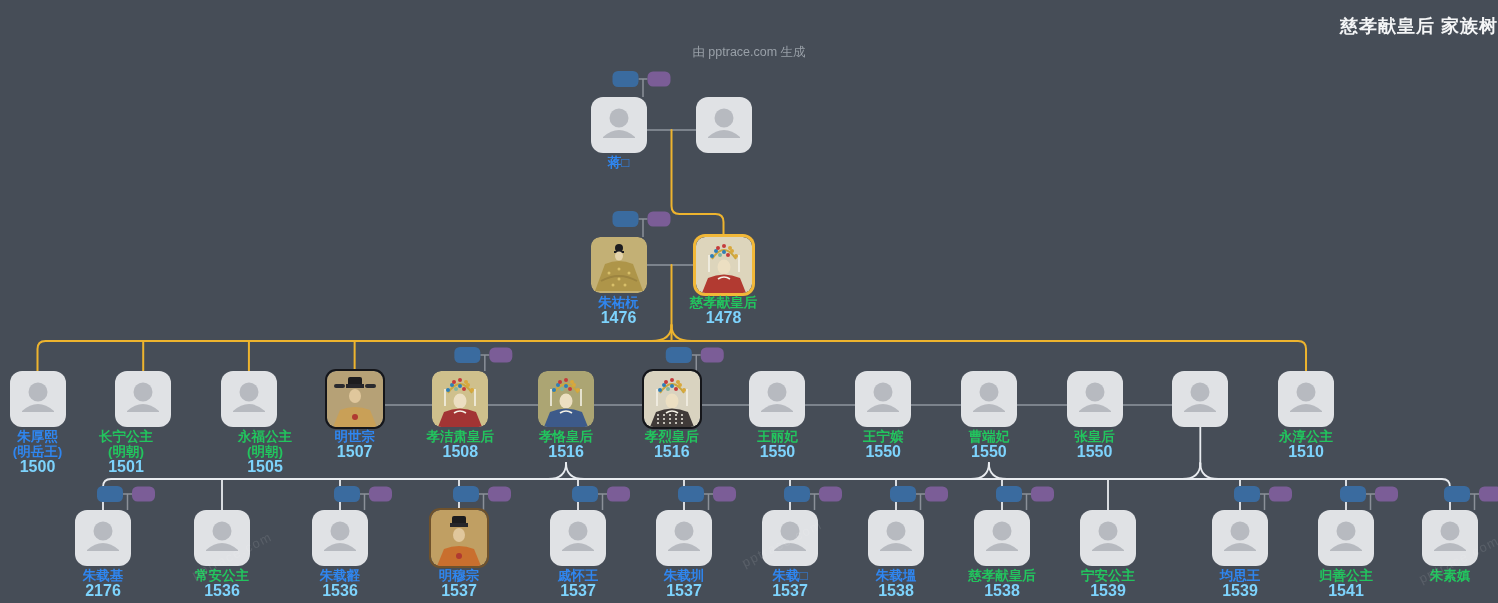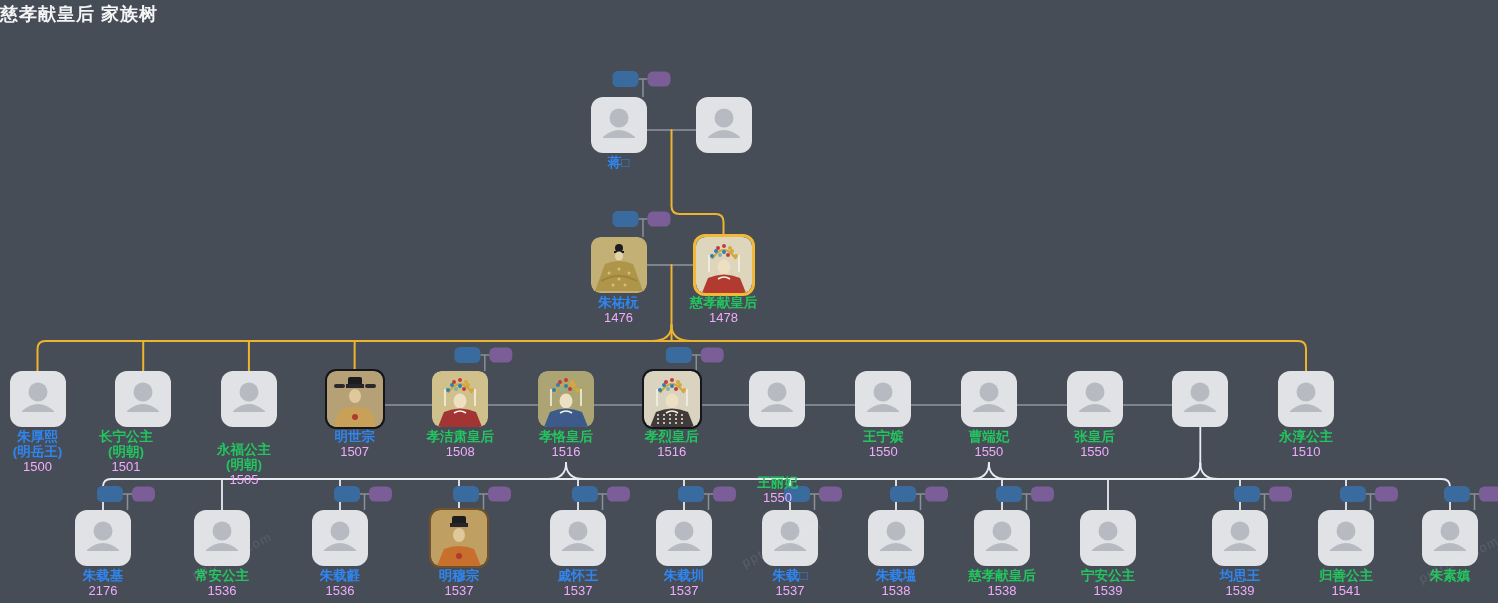--- a/index.html
+++ b/index.html
@@ -3,21 +3,21 @@
 <meta charset="utf-8">
 <style>
   html,body{margin:0;padding:0}
   body{
     width:1498px;height:603px;overflow:hidden;position:relative;
     background:#464d57;
     font-family:"Liberation Sans","DejaVu Sans",sans-serif;
   }
   #stage{position:absolute;inset:0;width:1498px;height:603px}
   .title{
-    position:absolute;left:0;top:2px;width:100%;text-align:left;
+    position:absolute;left:0;top:14px;width:100%;text-align:right;
     font-size:18px;font-weight:bold;color:#f4f5f6;letter-spacing:1px;z-index:4;
   }
   .subtitle{
     position:absolute;left:0;top:44px;width:100%;text-align:center;
     font-size:12.5px;color:#99a0a8;z-index:4;
   }
   #lines{position:absolute;left:0;top:0;z-index:1}
   .card{
     position:absolute;width:56px;height:56px;border-radius:12px;
     background:#e0e2e5;z-index:2;box-sizing:border-box;
@@ -25,34 +25,35 @@
   .card.portrait{background:transparent;border-radius:9px;overflow:hidden}
   .card.portrait svg{display:block;border-radius:9px}
   .card.b-black{box-shadow:0 0 0 2px #15161a}
   .card.b-brown2{box-shadow:0 0 0 2px #6f522c}
   .card.hl{box-shadow:0 0 0 3px #f2b838}
   .plabel{
     position:absolute;z-index:3;text-align:center;transform:translateX(-50%);
     font-size:13.5px;font-weight:bold;line-height:15px;white-space:nowrap;
   }
   .plabel .nm{display:block}
-  .plabel .yr{display:block;font-weight:400;color:#f0abfc;font-size:13px;line-height:16px}
+  .plabel .yr{display:block;font-weight:700;color:#7dd3fc;font-size:16px;line-height:16px}
   .male{color:#2f86f0}
   .female{color:#22c55e}
   .watermark{
     position:absolute;z-index:5;color:rgba(255,255,255,0.10);
     font-size:13px;letter-spacing:1.5px;transform:rotate(-27deg);
     pointer-events:none;white-space:nowrap;
   }
 </style>
 </head>
 <body>
 
 <div id="stage">
   <div class="title">慈孝献皇后 家族树</div>
+  <div class="subtitle">由 pptrace.com 生成</div>
 
   <svg id="lines" width="1498" height="603">
       <path d="M646 130 H697" fill="none" stroke="#8e959e" stroke-width="1.6" stroke-linecap="round"></path>
       <path d="M671.5 130 V206 Q671.5 214 679.5 214 H715.5 Q723.5 214 723.5 222 V237" fill="none" stroke="#eeb42e" stroke-width="2" stroke-linecap="round"></path>
       <path d="M646 265 H697" fill="none" stroke="#8e959e" stroke-width="1.6" stroke-linecap="round"></path>
       <path d="M671.5 265 V341" fill="none" stroke="#eeb42e" stroke-width="2" stroke-linecap="round"></path>
       <path d="M37.5 371 V349 Q37.5 341 45.5 341 H1298.02 Q1306.02 341 1306.02 349 V371" fill="none" stroke="#eeb42e" stroke-width="2" stroke-linecap="round"></path>
       <path d="M143.20999999999998 341 V371" fill="none" stroke="#eeb42e" stroke-width="2" stroke-linecap="round"></path>
       <path d="M248.92 341 V371" fill="none" stroke="#eeb42e" stroke-width="2" stroke-linecap="round"></path>
       <path d="M354.63 341 V371" fill="none" stroke="#eeb42e" stroke-width="2" stroke-linecap="round"></path>
@@ -221,21 +222,21 @@
         </svg></div>
       <div class="plabel" style="left: 126px; top: 429px;">
         <span class="nm female">长宁公主</span>
         <span class="nm female">(明朝)</span>
         <span class="yr">1501</span>
       </div>
       <div class="card" style="left: 220.92px; top: 371px;"><svg width="56" height="56" viewBox="0 0 56 56">
         <circle cx="28" cy="21" r="9.5" fill="#b7bac0"></circle>
         <path d="M12 40 Q28 26 44 40 L44 41 L12 41 Z" fill="#b7bac0"></path>
         </svg></div>
-      <div class="plabel" style="left: 244px; top: 429px; margin-top: 13px;">
+      <div class="plabel" style="left: 265px; top: 429px;">
         <span class="nm female">永福公主</span>
         <span class="nm female">(明朝)</span>
         <span class="yr">1505</span>
       </div>
       <div class="card portrait b-black" style="left: 326.63px; top: 371px;">
         <svg width="56" height="56" viewBox="0 0 56 56">
           <rect width="56" height="56" fill="#b6a176"></rect>
           <rect x="21" y="6" width="14" height="9" rx="2" fill="#1c1c1e"></rect>
           <rect x="19" y="13" width="18" height="4" fill="#26262a"></rect>
           <rect x="7" y="13" width="11" height="4" rx="2" fill="#2a2a2e"></rect>
@@ -336,21 +337,21 @@
         </svg>
       </div>
       <div class="plabel" style="left: 671.76px; top: 429px;">
         <span class="nm female">孝烈皇后</span>
         <span class="yr">1516</span>
       </div>
       <div class="card" style="left: 749.47px; top: 371px;"><svg width="56" height="56" viewBox="0 0 56 56">
         <circle cx="28" cy="21" r="9.5" fill="#b7bac0"></circle>
         <path d="M12 40 Q28 26 44 40 L44 41 L12 41 Z" fill="#b7bac0"></path>
         </svg></div>
-      <div class="plabel" style="left: 777.47px; top: 429px; margin-top: 46px;">
+      <div class="plabel" style="left: 777.47px; top: 429px;">
         <span class="nm female">王丽妃</span>
         <span class="yr">1550</span>
       </div>
       <div class="card" style="left: 855.18px; top: 371px;"><svg width="56" height="56" viewBox="0 0 56 56">
         <circle cx="28" cy="21" r="9.5" fill="#b7bac0"></circle>
         <path d="M12 40 Q28 26 44 40 L44 41 L12 41 Z" fill="#b7bac0"></path>
         </svg></div>
       <div class="plabel" style="left: 883.18px; top: 429px;">
         <span class="nm female">王宁嫔</span>
         <span class="yr">1550</span>

